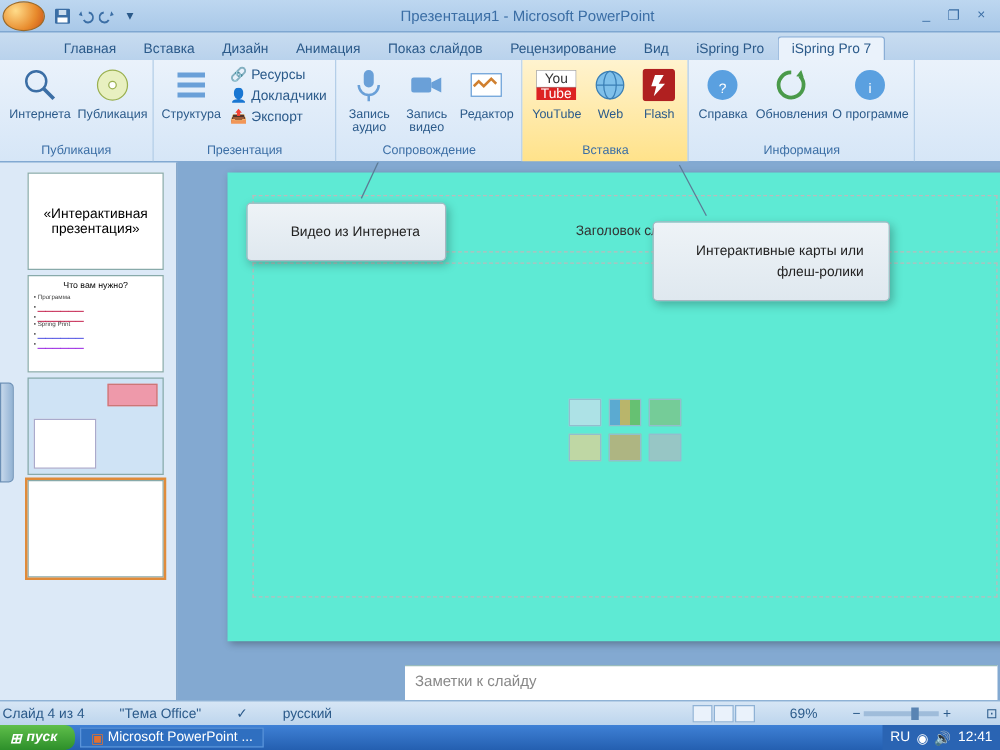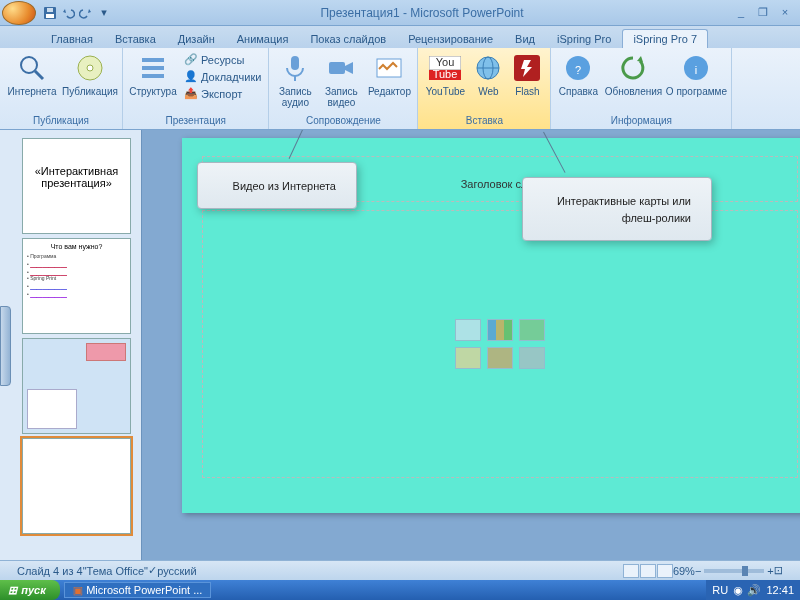--- a/index.html
+++ b/index.html
@@ -20,33 +20,33 @@
 .group-body{flex:1;display:flex;align-items:flex-start;gap:2px}
 .group-label{text-align:center;font-size:10px;color:#3b6ea5;padding:1px 0 3px}
 .big-btn{display:flex;flex-direction:column;align-items:center;width:56px;padding-top:2px;cursor:pointer}
 .big-btn .ico{width:32px;height:32px;margin-bottom:2px;display:flex;align-items:center;justify-content:center}
 .big-btn .lbl{font-size:10px;color:#2b5a8a;text-align:center;line-height:11px}
 .small-stack{display:flex;flex-direction:column;gap:1px;padding-top:2px}
 .small-btn{display:flex;align-items:center;gap:3px;font-size:10px;color:#2b5a8a;padding:1px 3px;cursor:pointer}
 .small-btn .si{width:14px;height:14px}
 .workspace{position:absolute;top:130px;left:0;right:0;bottom:40px;display:flex;background:#83a9d1}
 .thumbs{width:142px;background:#dce9f7;border-right:1px solid #6b93bd;overflow:hidden;padding:4px}
-.thumb{border:1px solid #8aa;background:#fff;margin:4px 6px 0 18px;height:96px;position:relative;font-size:7px;padding:4px;overflow:hidden}
+.thumb{border:1px solid #8aa;background:#fff;margin:4px 6px 0 18px;height:78px;position:relative;font-size:7px;padding:4px;overflow:hidden}
 .thumb.sel{outline:2px solid #e08b3a}
 .side-tool{position:absolute;left:0;top:176px;width:11px;height:80px;background:linear-gradient(90deg,#c6d8eb,#93b3d4);border:1px solid #6b8fb5;border-radius:0 4px 4px 0}
 .canvas-area{flex:1;background:#83a9d1;position:relative;overflow:hidden}
 .slide{position:absolute;left:40px;top:8px;width:636px;height:375px;background:#5eead4;box-shadow:2px 2px 6px rgba(0,0,0,.3)}
 .slide-title{margin:18px 20px 8px;border:1px dashed #bbb;padding:6px;text-align:center;font-size:28px;color:#333}
 .content-ph{margin:6px 20px 14px;border:1px dashed #bbb;height:268px;display:flex;align-items:center;justify-content:center}
 .ph-icons{display:grid;grid-template-columns:repeat(3,26px);gap:6px}
 .ph-icons div{width:26px;height:22px;background:#dbe6ef;border:1px solid #aac;opacity:.7}
 .callout{position:absolute;background:linear-gradient(#eef3f7,#dfe8ef);border:1px solid #a8b6c1;border-radius:4px;box-shadow:2px 3px 8px rgba(0,0,0,.25);padding:14px 20px;text-align:right;font-size:15px;color:#222;font-family:Georgia,serif}
 .callout .ln{position:absolute;width:1px;background:#5c7a94;top:-46px;height:46px}
 .notes{position:absolute;left:182px;right:2px;bottom:0;height:28px;background:#fff;border-top:1px solid #9bb;padding:5px 8px;color:#888;font-size:12px}
-.statusbar{position:absolute;left:0;right:0;bottom:20px;height:20px;background:linear-gradient(#d7e6f5,#bdd5ed);border-top:1px solid #8fb2d5;display:flex;align-items:center;font-size:10px;color:#2b5a8a;padding:0 17px;gap:0}
+.statusbar{position:absolute;left:0;right:0;bottom:20px;height:20px;background:linear-gradient(#d7e6f5,#bdd5ed);border-top:1px solid #8fb2d5;display:flex;align-items:center;font-size:10px;color:#2b5a8a;padding:0 2px;gap:28px}
 .statusbar .spacer{flex:1}
 .view-btns{display:flex;gap:1px}
 .view-btns span{width:16px;height:14px;border:1px solid #8fb2d5;background:#eaf2fb;display:inline-block}
 .zoom{display:flex;align-items:center;gap:3px}
 .zs{width:60px;height:4px;background:#9fbcda;position:relative}
 .zs::after{content:"";position:absolute;left:38px;top:-3px;width:6px;height:10px;background:#5a84b3}
 .taskbar{position:absolute;left:0;right:0;bottom:0;height:20px;background:linear-gradient(#3f81d6,#245fb0);display:flex;align-items:center;color:#fff;font-size:10px}
 .start{height:20px;padding:0 14px 0 8px;background:linear-gradient(#5fbf4a,#2d8f2a);display:flex;align-items:center;gap:4px;font-style:italic;font-weight:bold;border-radius:0 8px 8px 0}
 .task-item{margin-left:4px;height:16px;padding:0 8px;background:#2f6fc0;border:1px solid #5a94da;display:flex;align-items:center;gap:3px}
 .tray{margin-left:auto;display:flex;align-items:center;gap:5px;padding:0 6px;background:#2a64b3;height:20px}
@@ -292,20 +292,21 @@
 
     <div class="callout" style="left:55px;top:32px;width:160px">
       <div class="ln" style="left:110px;transform:rotate(25deg);transform-origin:top"></div>
       <span>Видео из Интернета</span>
     </div>
     <div class="callout" style="left:380px;top:47px;width:190px">
       <div class="ln" style="left:20px;transform:rotate(-28deg);transform-origin:top"></div>
       <span>Интерактивные карты или флеш-ролики</span>
     </div>
 
+    <div class="notes">Заметки к слайду</div>
   </div>
 </div>
 
 <div class="statusbar">
   <span>Слайд 4 из 4</span>
   <span>"Тема Office"</span>
   <span>✓</span>
   <span>русский</span>
   <span class="spacer"></span>
   <div class="view-btns">

